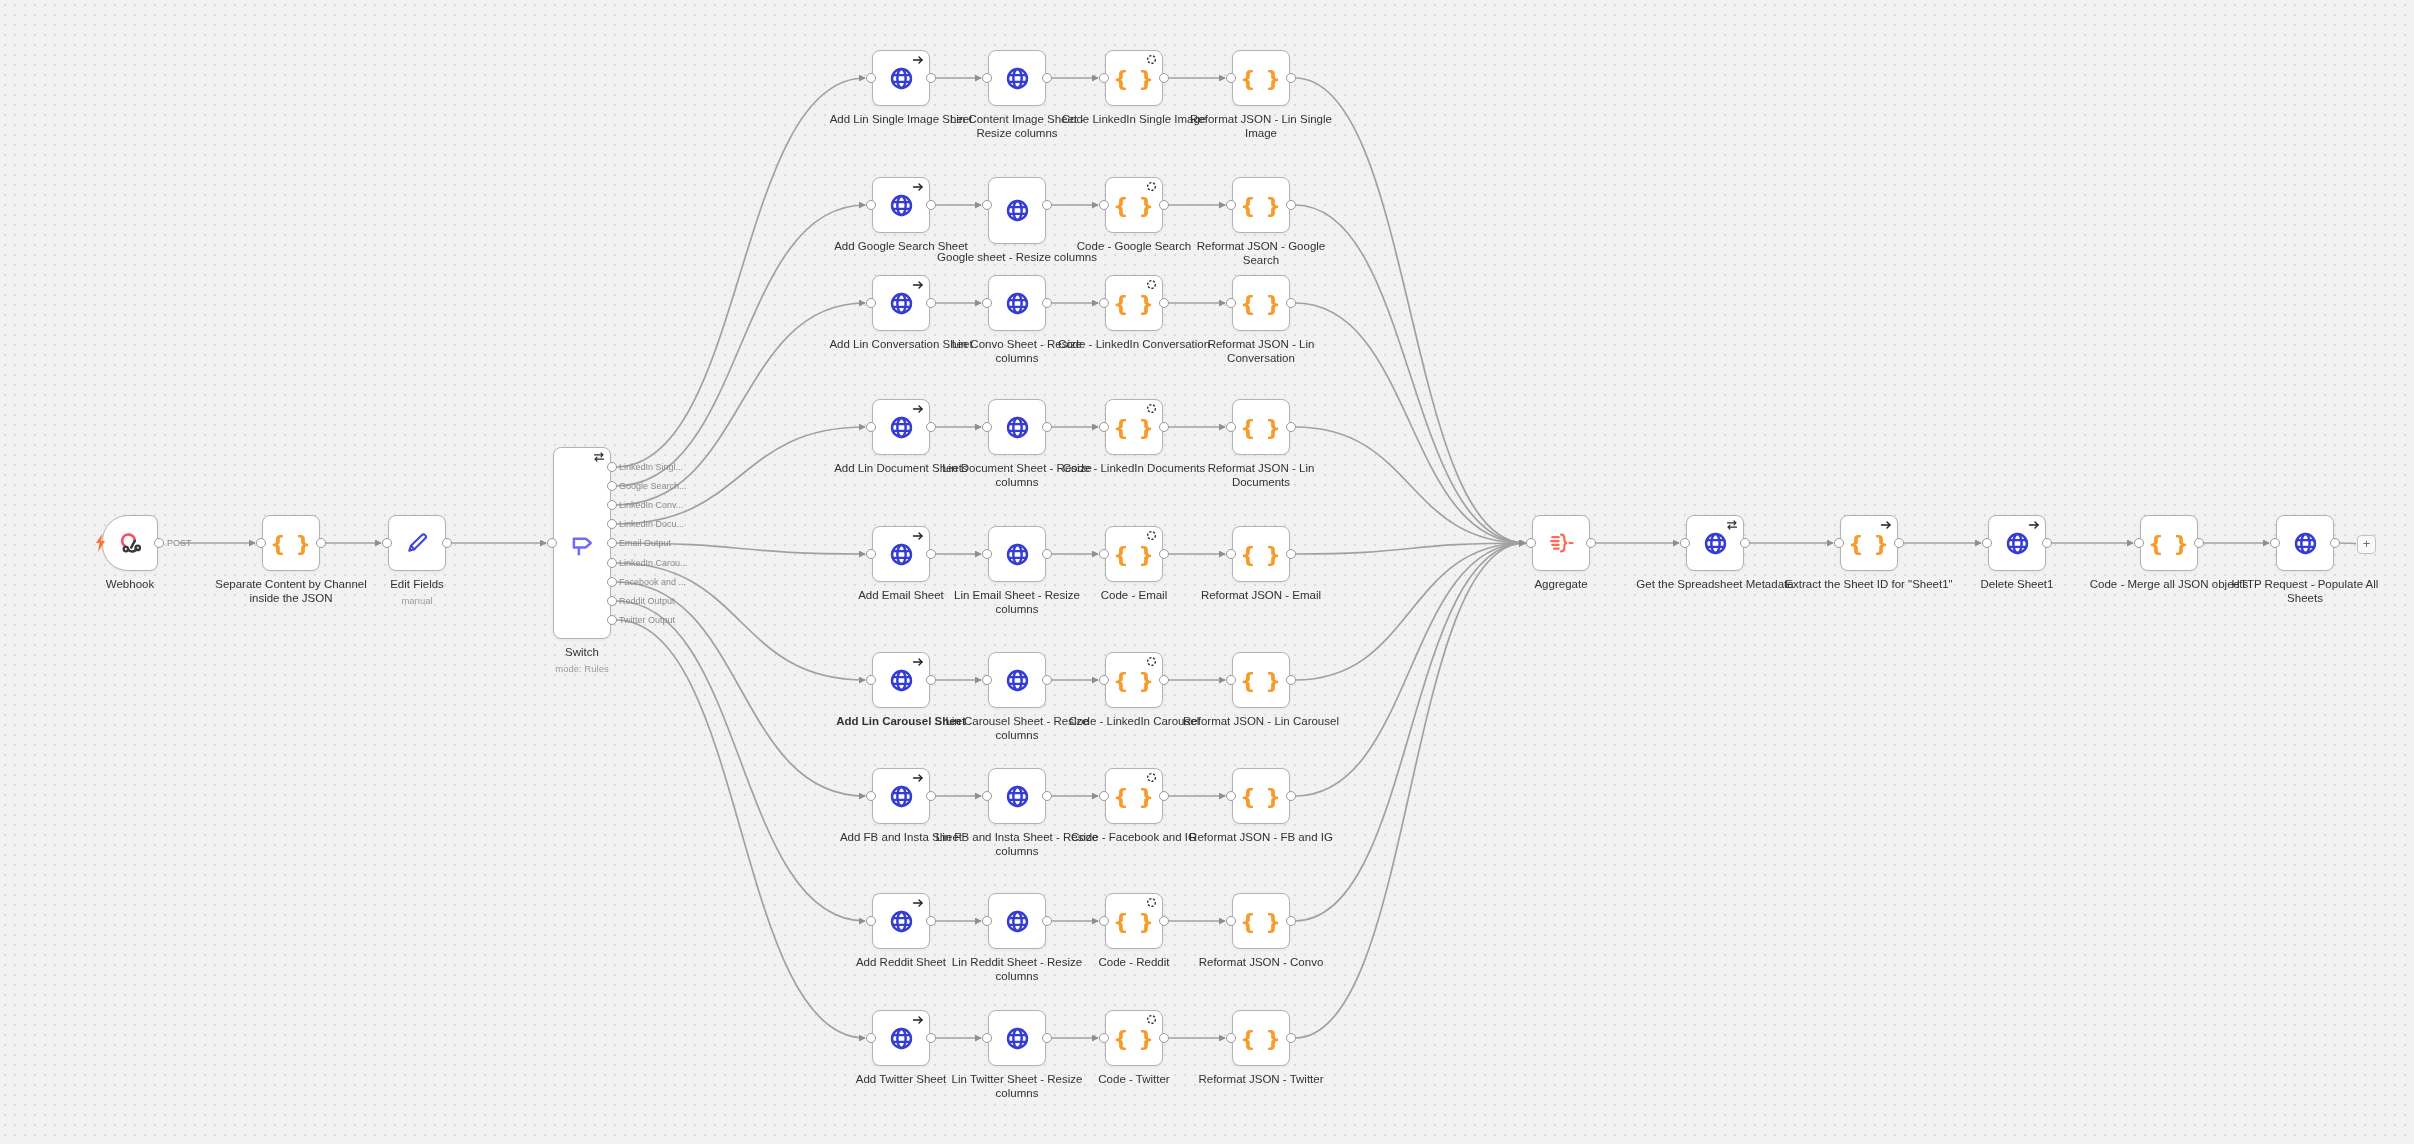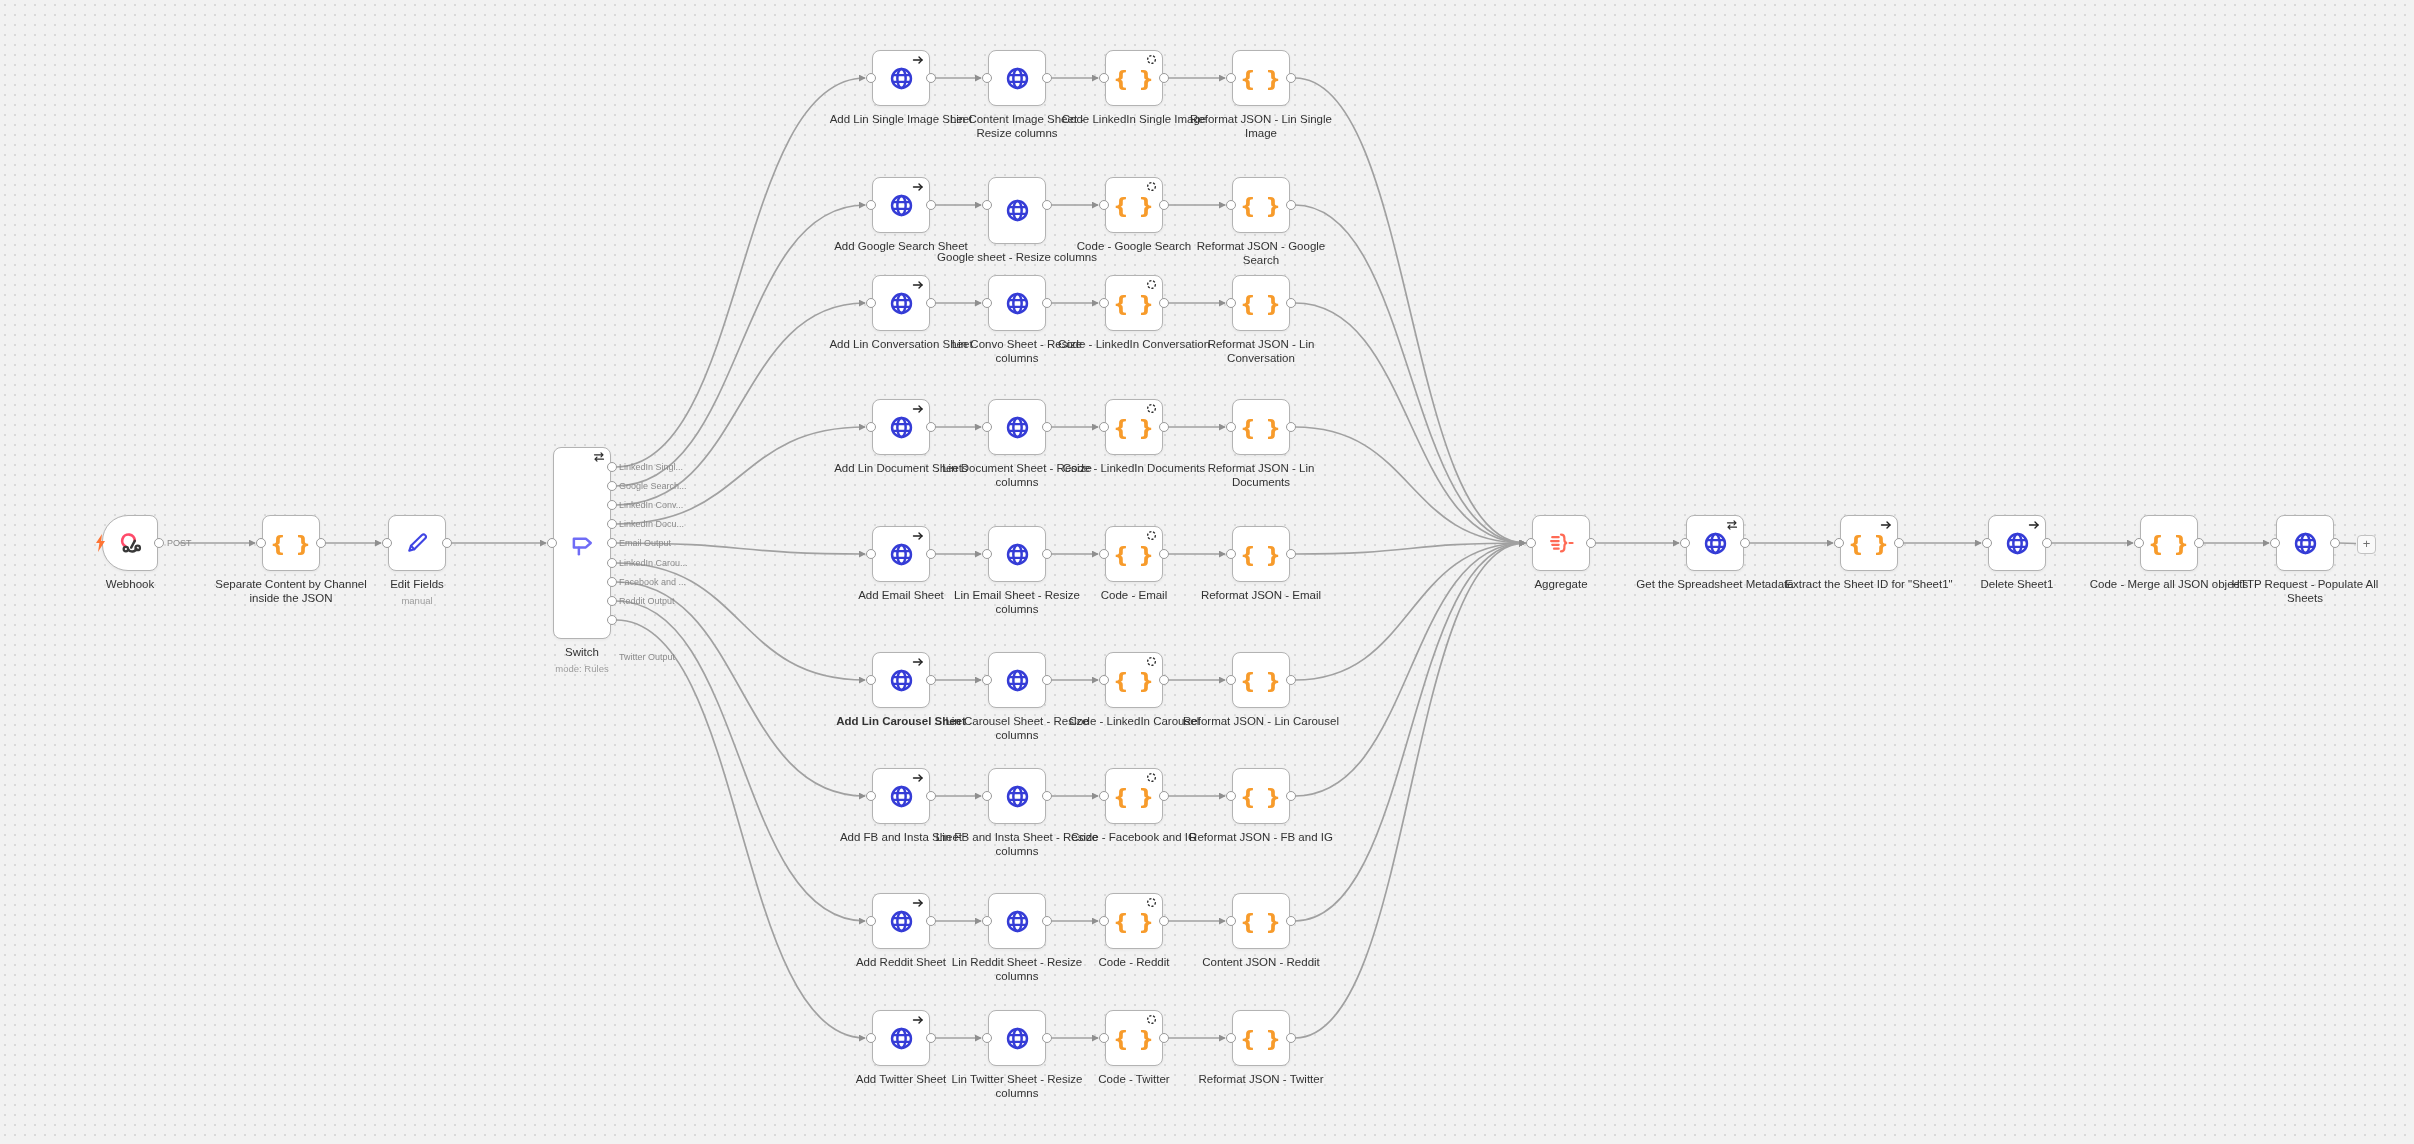--- a/index.html
+++ b/index.html
@@ -149,21 +149,21 @@
       <span class="port-label" style="left: 66px; top: 77px;">LinkedIn Docu...</span>
       <span class="port out" style="top: 91px;"></span>
       <span class="port-label" style="left: 66px; top: 96px;">Email Output</span>
       <span class="port out" style="top: 111px;"></span>
       <span class="port-label" style="left: 66px; top: 116px;">LinkedIn Carou...</span>
       <span class="port out" style="top: 130px;"></span>
       <span class="port-label" style="left: 66px; top: 135px;">Facebook and ...</span>
       <span class="port out" style="top: 149px;"></span>
       <span class="port-label" style="left: 66px; top: 154px;">Reddit Output</span>
       <span class="port out" style="top: 168px;"></span>
-      <span class="port-label" style="left: 66px; top: 173px; margin-top: 37px;">Twitter Output</span>
+      <span class="port-label" style="left: 66px; top: 173px;">Twitter Output</span>
       <div class="node-label">Switch<div class="node-sublabel">mode: Rules</div></div>
     </div>
     <div class="node" style="left: 872px; top: 50px; width: 58px; height: 56px;">
       <div class="node-box">
         <svg width="27" height="27" viewBox="0 0 24 24" fill="none" stroke="#353cd6" stroke-width="2.2" stroke-linecap="round">
       <circle cx="12" cy="12" r="8.4"></circle>
           <ellipse cx="12" cy="12" rx="3.7" ry="8.4"></ellipse>
       <line x1="4.5" y1="9" x2="19.5" y2="9"></line>
           <line x1="4.5" y1="15" x2="19.5" y2="15"></line>
         </svg>
@@ -542,21 +542,21 @@
       <span class="port in" style="top: 23px;"></span>
       <span class="port out" style="top: 23px;"></span>
       <div class="node-label">Code - Reddit</div>
     </div>
     <div class="node" style="left: 1232px; top: 893px; width: 58px; height: 56px;">
       <div class="node-box">
         <span class="code-glyph">{ }</span>
       </div>
       <span class="port in" style="top: 23px;"></span>
       <span class="port out" style="top: 23px;"></span>
-      <div class="node-label">Content JSON - Reddit</div>
+      <div class="node-label">Reformat JSON - Convo</div>
     </div>
     <div class="node" style="left: 872px; top: 1010px; width: 58px; height: 56px;">
       <div class="node-box">
         <svg width="27" height="27" viewBox="0 0 24 24" fill="none" stroke="#353cd6" stroke-width="2.2" stroke-linecap="round">
       <circle cx="12" cy="12" r="8.4"></circle>
           <ellipse cx="12" cy="12" rx="3.7" ry="8.4"></ellipse>
       <line x1="4.5" y1="9" x2="19.5" y2="9"></line>
           <line x1="4.5" y1="15" x2="19.5" y2="15"></line>
         </svg>
         <span class="corner"><svg width="12" height="12" viewBox="0 0 12 12" fill="none" stroke="#1f1f1f" stroke-width="1.4" stroke-linecap="round" stroke-linejoin="round">

